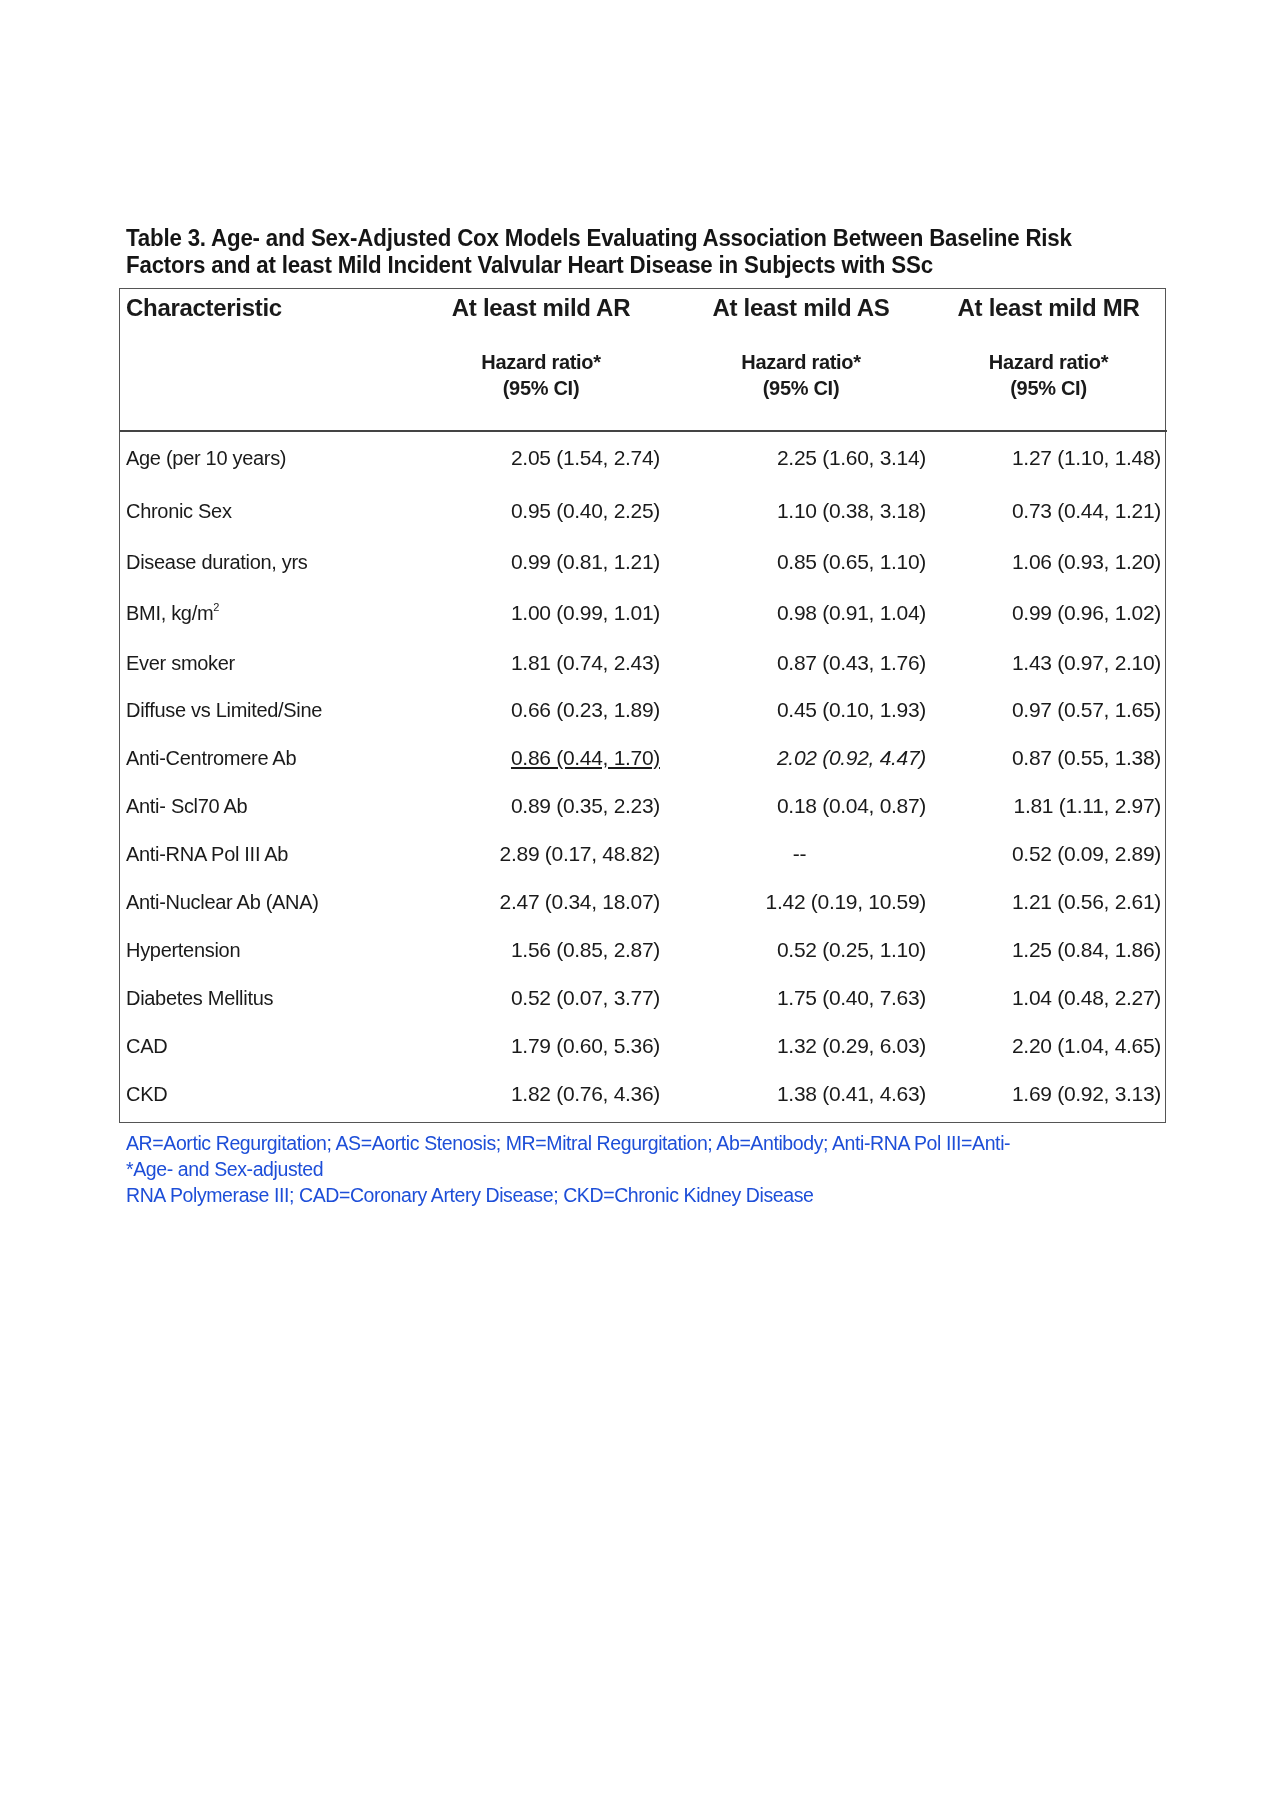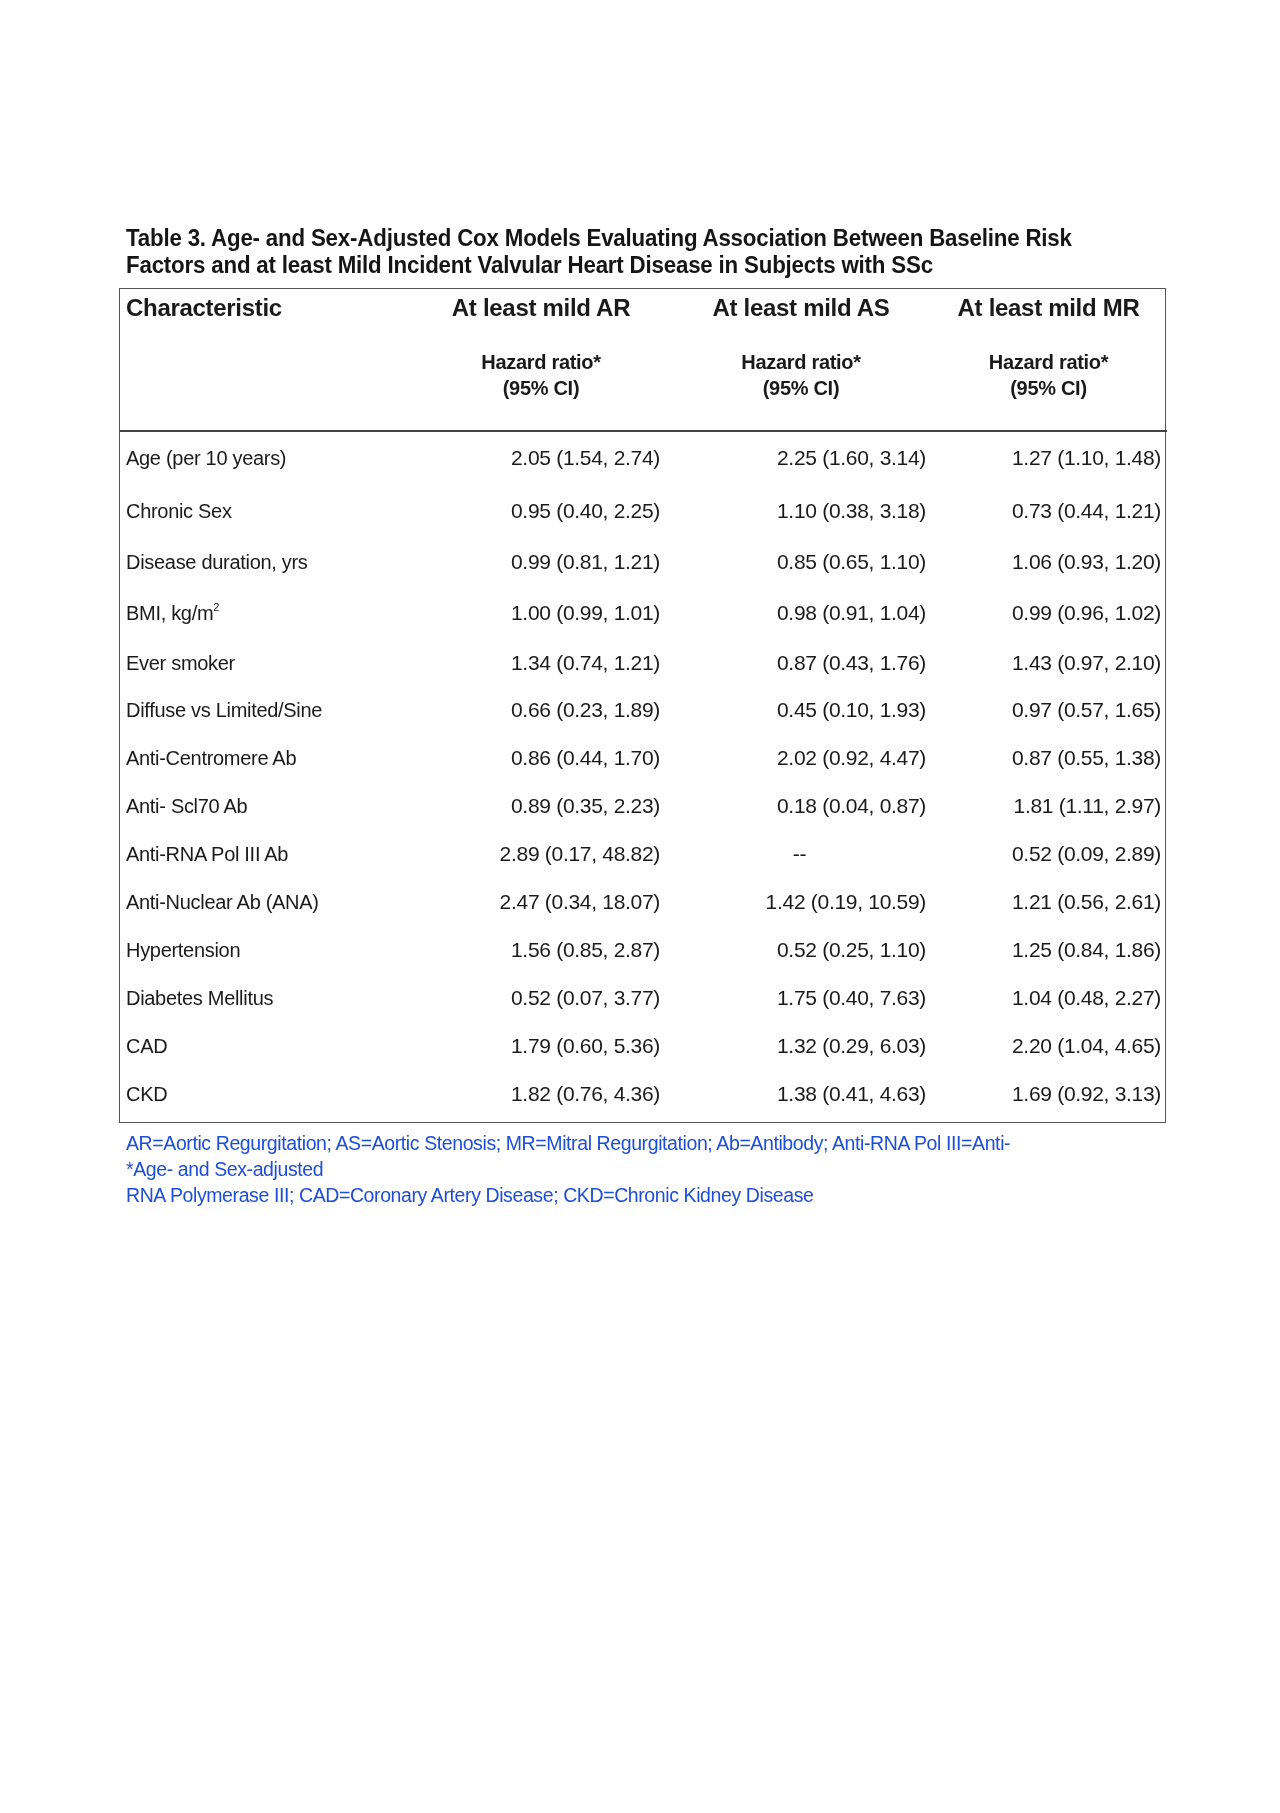--- a/index.html
+++ b/index.html
@@ -164,34 +164,34 @@
             <td class="val c3" style="height: 46px;">1.06 (0.93, 1.20)</td>
           </tr>
           <tr>
             <td class="label" style="height: 52px;"><span>BMI, kg/m</span><sup>2</sup></td>
             <td class="val c1" style="height: 52px;">1.00 (0.99, 1.01)</td>
             <td class="val c2" style="height: 52px;">0.98 (0.91, 1.04)</td>
             <td class="val c3" style="height: 52px;">0.99 (0.96, 1.02)</td>
           </tr>
           <tr>
             <td class="label" style="height: 44px;"><span>Ever smoker</span></td>
-            <td class="val c1" style="height: 44px;">1.34 (0.74, 1.21)</td>
+            <td class="val c1" style="height: 44px;">1.81 (0.74, 2.43)</td>
             <td class="val c2" style="height: 44px;">0.87 (0.43, 1.76)</td>
             <td class="val c3" style="height: 44px;">1.43 (0.97, 2.10)</td>
           </tr>
           <tr>
             <td class="label" style="height: 46px;"><span>Diffuse vs Limited/Sine</span></td>
             <td class="val c1" style="height: 46px;">0.66 (0.23, 1.89)</td>
             <td class="val c2" style="height: 46px;">0.45 (0.10, 1.93)</td>
             <td class="val c3" style="height: 46px;">0.97 (0.57, 1.65)</td>
           </tr>
           <tr>
             <td class="label" style="height: 46px;"><span>Anti-Centromere Ab</span></td>
-            <td class="val c1" style="height: 46px;">0.86 (0.44, 1.70)</td>
-            <td class="val c2" style="height: 46px;">2.02 (0.92, 4.47)</td>
+            <td class="val c1" style="height: 46px; text-decoration: underline;">0.86 (0.44, 1.70)</td>
+            <td class="val c2" style="height: 46px; font-style: italic;">2.02 (0.92, 4.47)</td>
             <td class="val c3" style="height: 46px;">0.87 (0.55, 1.38)</td>
           </tr>
           <tr>
             <td class="label" style="height: 46px;"><span>Anti- Scl70 Ab</span></td>
             <td class="val c1" style="height: 46px;">0.89 (0.35, 2.23)</td>
             <td class="val c2" style="height: 46px;">0.18 (0.04, 0.87)</td>
             <td class="val c3" style="height: 46px;">1.81 (1.11, 2.97)</td>
           </tr>
           <tr>
             <td class="label" style="height: 46px;"><span>Anti-RNA Pol III Ab</span></td>

